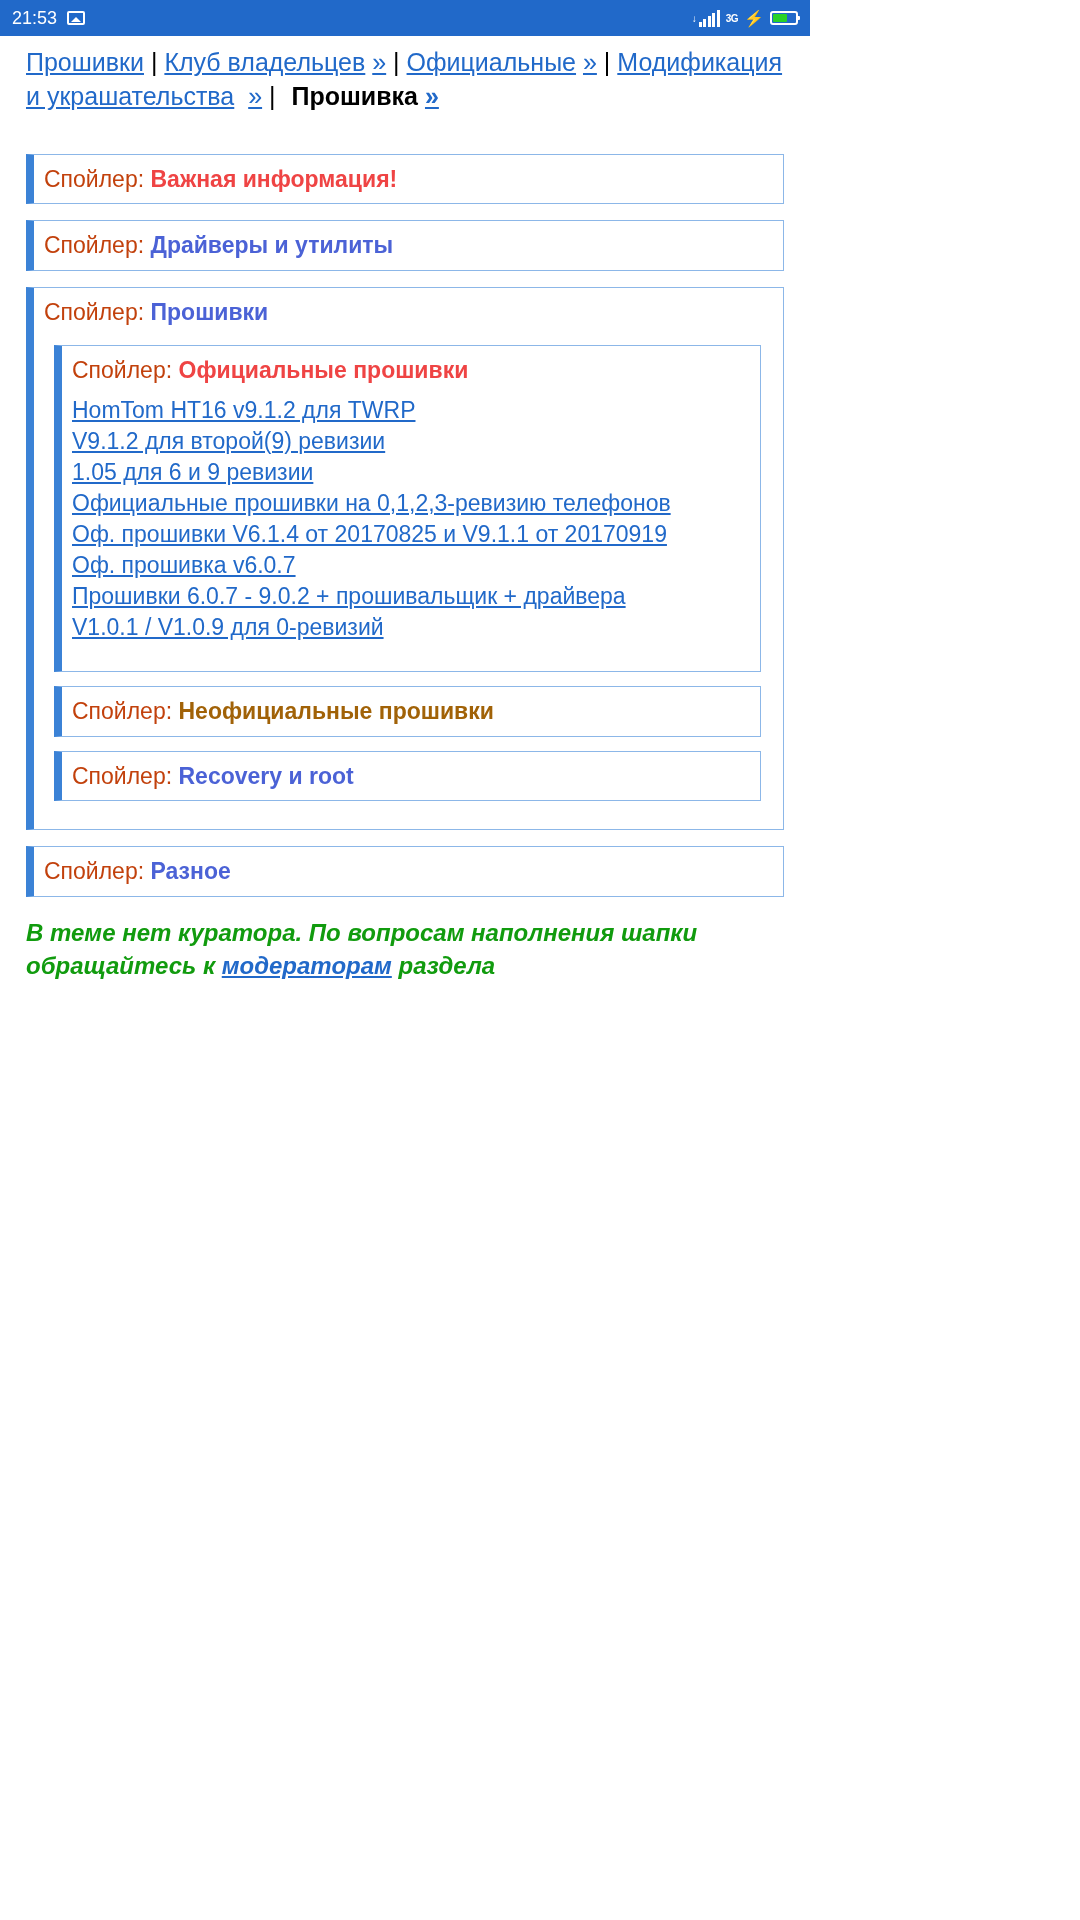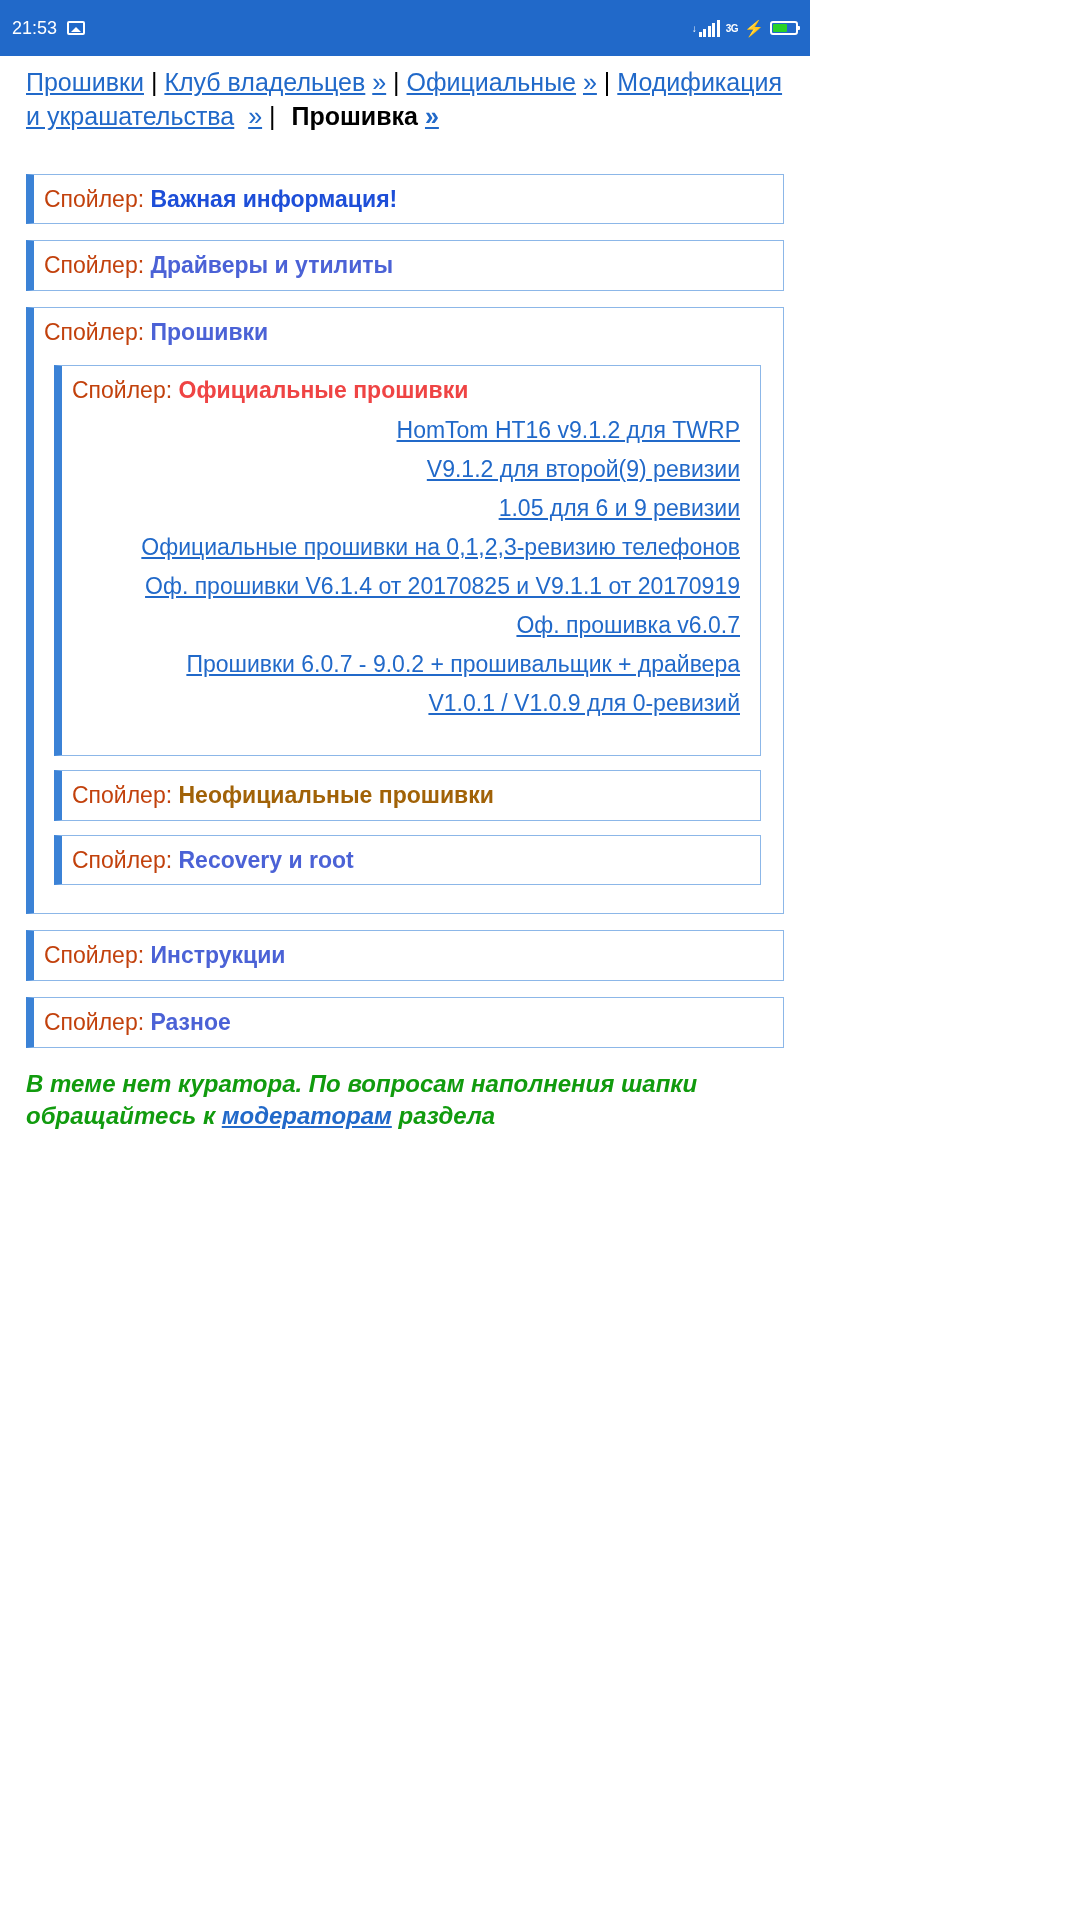--- a/index.html
+++ b/index.html
@@ -4,21 +4,21 @@
 <style>
   * { margin: 0; padding: 0; box-sizing: border-box; }
   body {
     width: 810px;
     height: 1440px;
     font-family: Arial, Helvetica, sans-serif;
     background: #fff;
     overflow: hidden;
   }
   .status-bar {
-    height: 56px;
+    height: 36px;
     background: #2169c9;
     color: #fff;
     display: flex;
     align-items: center;
     justify-content: space-between;
     padding: 0 12px;
     font-size: 18px;
     font-weight: 500;
   }
   .status-left { display: flex; align-items: center; gap: 10px; }
@@ -68,38 +68,38 @@
     border: 1.5px solid #8cb7e8;
     border-left: 8px solid #3b82d6;
     background: #fff;
     margin-bottom: 16px;
     padding: 10px 12px 10px 10px;
   }
   .spoiler.open { padding-bottom: 28px; }
   .spoiler-head { font-size: 23px; line-height: 1.25; }
   .spoiler-label { color: #c2410c; }
   .spoiler-title { font-weight: bold; }
-  .t-red { color: #1d4ed8; }
+  .t-red { color: #ef4444; }
   .t-blue { color: #4b62d6; }
   .t-darkblue { color: #ef4444; }
   .t-black { color: #a16207; }
 
   .nested-wrap { padding: 18px 10px 0 10px; }
   .spoiler .spoiler { margin-bottom: 14px; }
 
   .links {
     margin-top: 10px;
     font-size: 23px;
     line-height: 1.35;
   }
   .links a {
     color: #2169c9;
     text-decoration: underline;
   }
-  .links div { margin: 8px; text-align: right; }
+  .links div { margin: 0; }
 
   .footer-note {
     margin-top: 20px;
     font-size: 24px;
     font-weight: bold;
     font-style: italic;
     color: #119b0e;
     line-height: 1.35;
   }
   .footer-note a { color: #2169c9; font-style: italic; font-weight: bold; }
@@ -190,25 +190,20 @@
 
       <div class="spoiler" style="margin-bottom:0;">
         <div class="spoiler-head">
           <span class="spoiler-label">Спойлер: </span><span class="spoiler-title t-blue">Recovery и root</span>
         </div>
       </div>
 
     </div>
   </div>
 
-  <div class="spoiler">
-    <div class="spoiler-head">
-      <span class="spoiler-label">Спойлер: </span><span class="spoiler-title t-blue">Инструкции</span>
-    </div>
-  </div>
 
   <div class="spoiler">
     <div class="spoiler-head">
       <span class="spoiler-label">Спойлер: </span><span class="spoiler-title t-blue">Разное</span>
     </div>
   </div>
 
   <div class="footer-note">
     <span>В теме нет куратора. По вопросам наполнения шапки обращайтесь к </span><a href="#">модераторам</a><span> раздела</span>
   </div>

